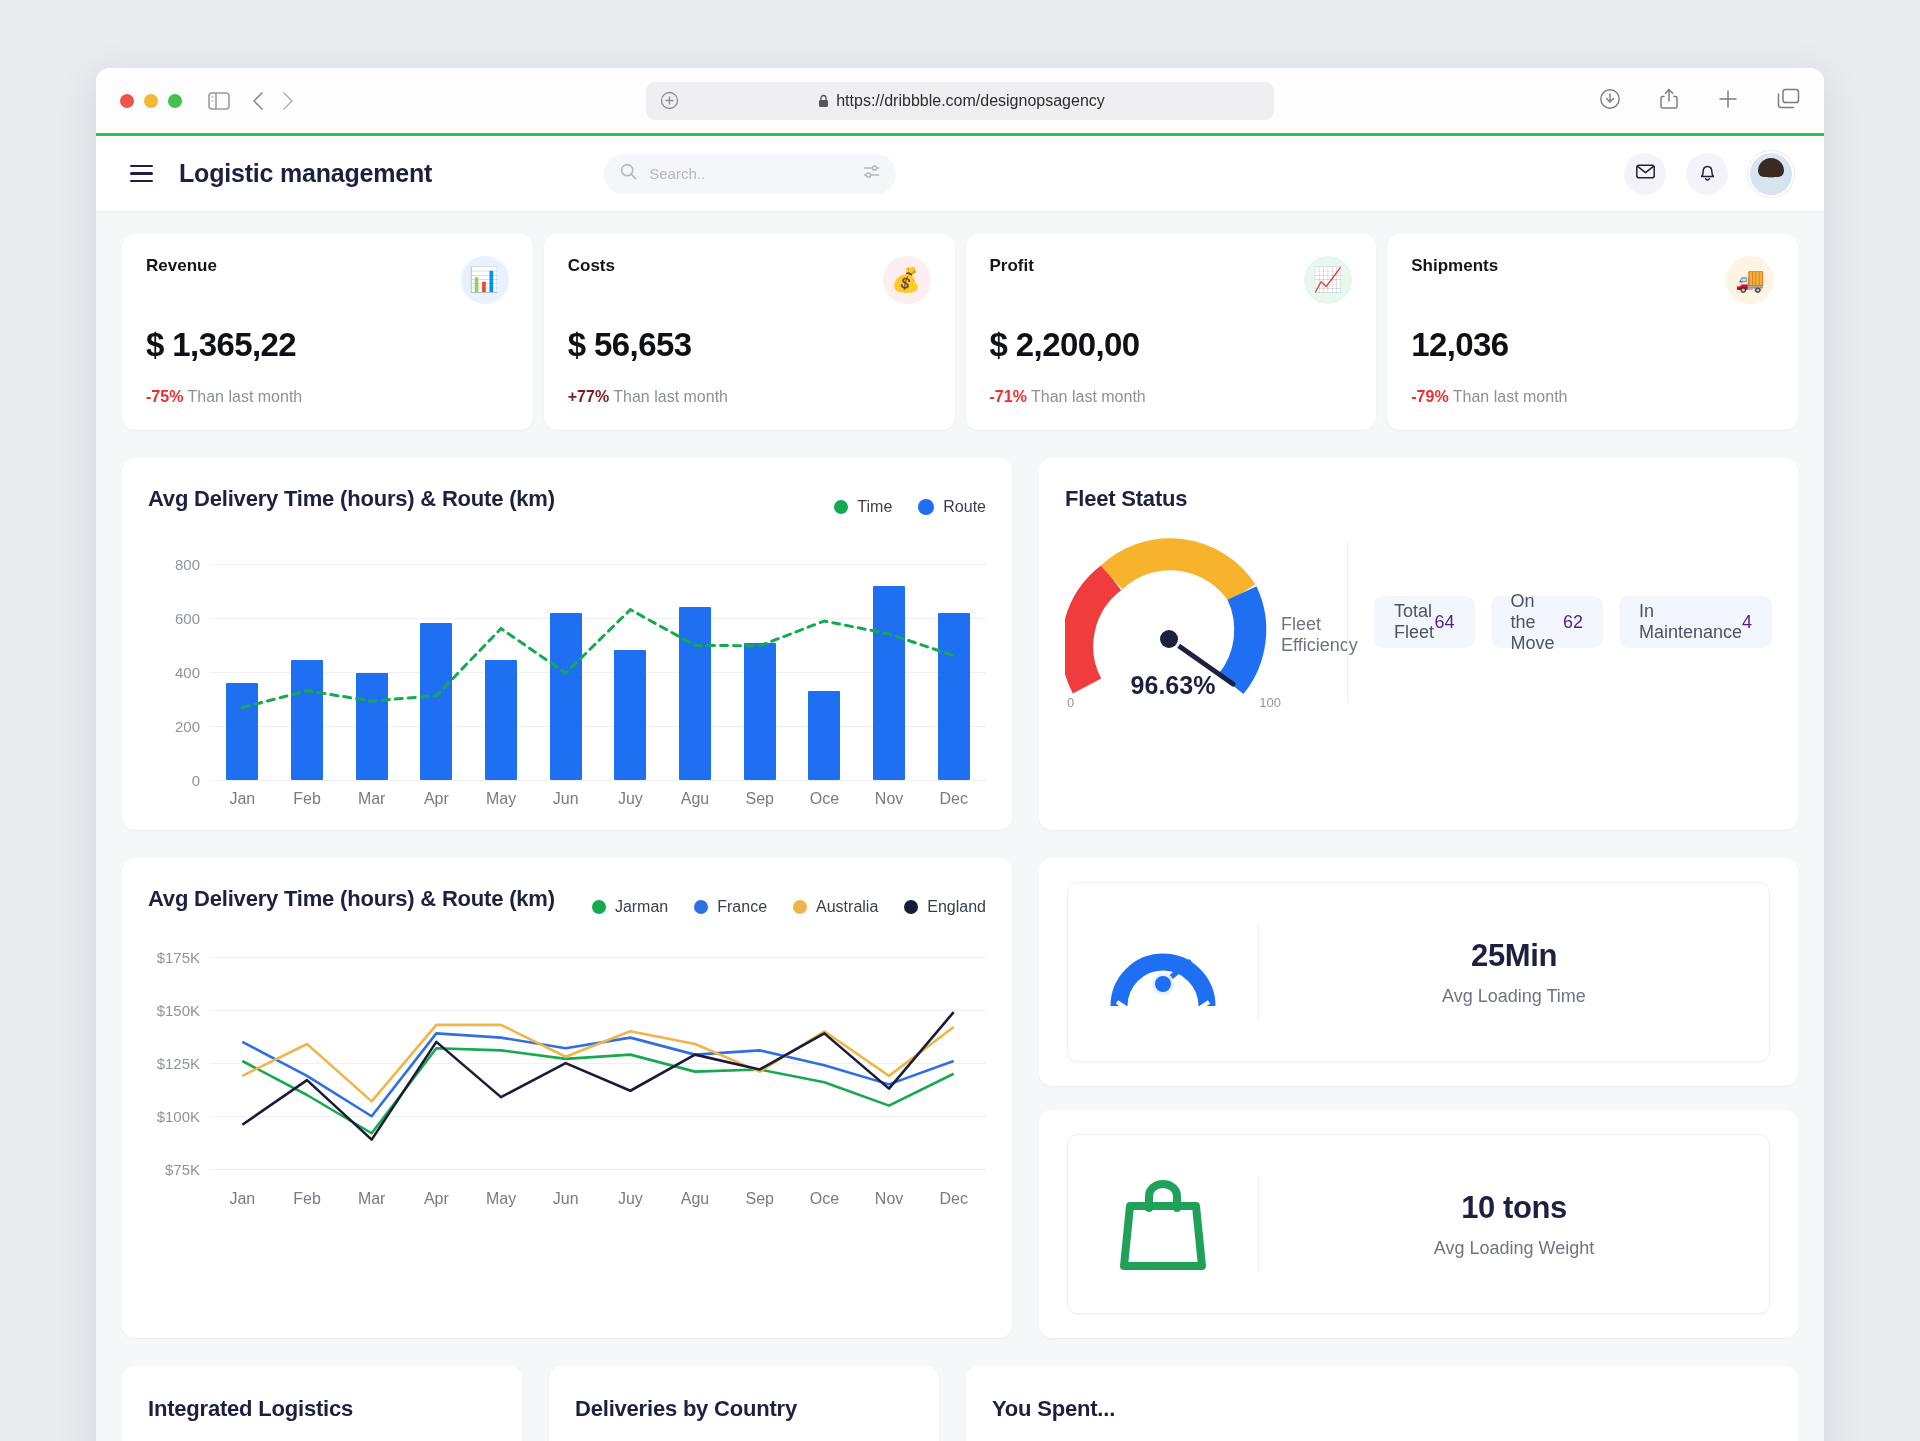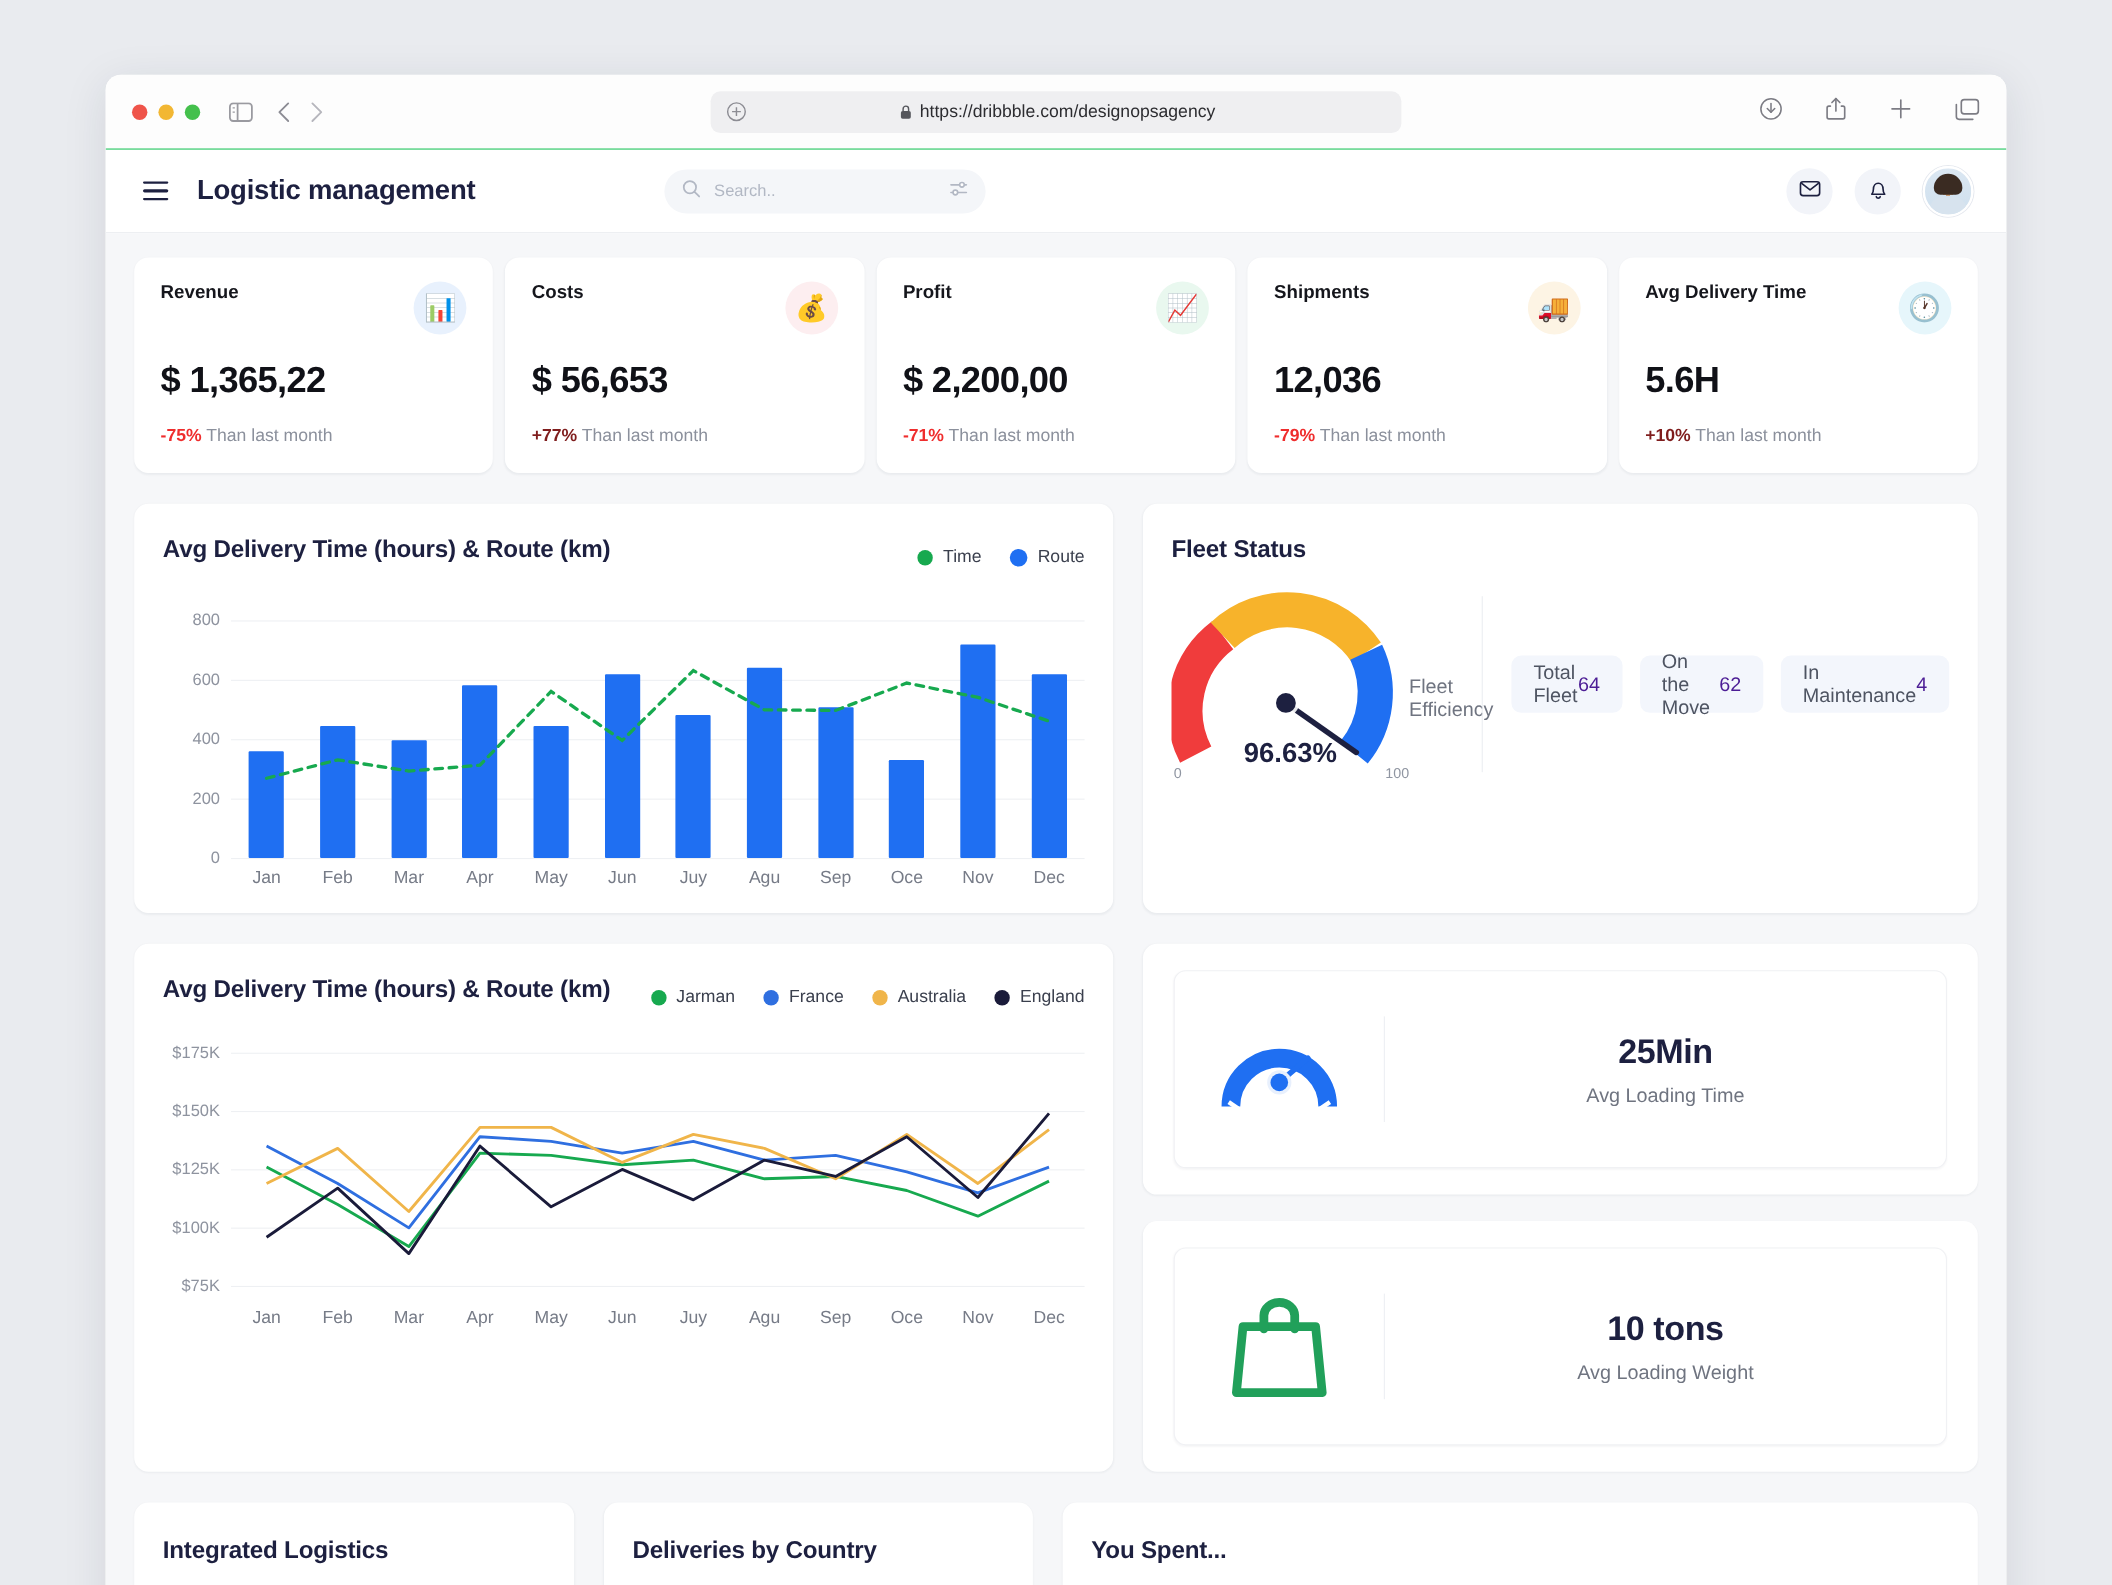--- a/index.html
+++ b/index.html
@@ -14,21 +14,21 @@
     left: 96px; top: 68px;
     width: 1728px; height: 1420px;
     background: #ffffff;
     border-radius: 14px 14px 0 0;
     box-shadow: 0 8px 40px rgba(30,35,60,.10);
     overflow: hidden;
   }
   
   .chrome {
     height: 68px; background:#fdfdfd;
-    border-bottom: 1px solid #22c55e;
+    border-bottom: 3px solid #22c55e;
     display:flex; align-items:center; padding: 0 24px;
     position:relative;
   }
   .traffic { display:flex; gap:10px; align-items:center; }
   .dot { width:14px; height:14px; border-radius:50%; }
   .dot.r{background:#ef544a;} .dot.y{background:#f2b733;} .dot.g{background:#44c04c;}
   .chrome-btn { color:#9a9aa0; display:flex; align-items:center; justify-content:center; }
   .sidebar-toggle { margin-left:26px; }
   .nav-arrows { display:flex; gap:18px; margin-left:22px; }
   .urlbar {
@@ -328,31 +328,20 @@
           <div class="kpi-label">Shipments</div>
           <div class="kpi-badge" style="background:#fdf4e4">🚚</div>
         </div>
         <div class="kpi-value">12,036</div>
         <div class="kpi-delta">
           <b class="down">-79%</b>
           <span>Than last month</span>
         </div>
       </div>
 
-      <div class="kpi">
-        <div class="kpi-top">
-          <div class="kpi-label">Avg Delivery Time</div>
-          <div class="kpi-badge" style="background:#e6f6fb">🕐</div>
-        </div>
-        <div class="kpi-value">5.6H</div>
-        <div class="kpi-delta">
-          <b class="up">+10%</b>
-          <span>Than last month</span>
-        </div>
-      </div>
     </div>
 
     <div class="mid-row">
 
       <div class="card chart-card">
         <div class="chart-head">
           <div class="card-title">Avg Delivery Time (hours) &amp; Route (km)</div>
           <div class="legend">
             <div class="legend-item">
               <span class="lg-dot" style="background:#17a94f"></span>

